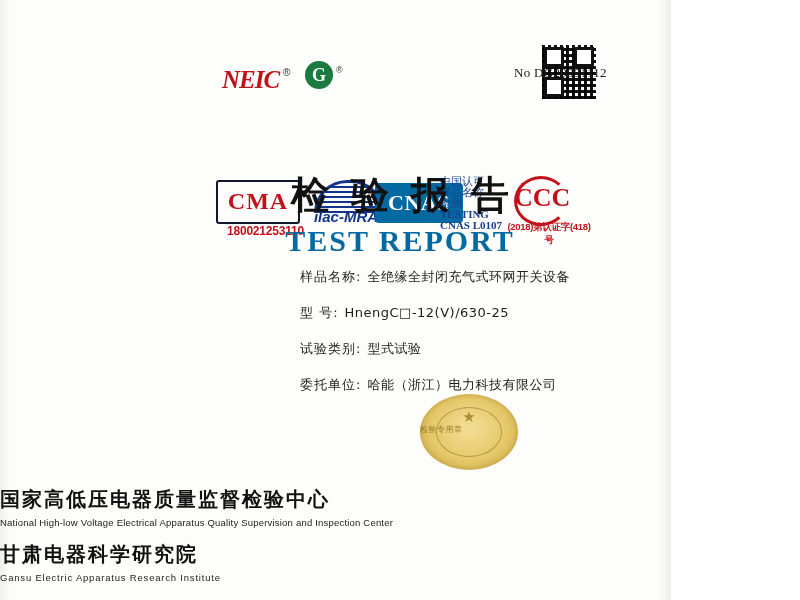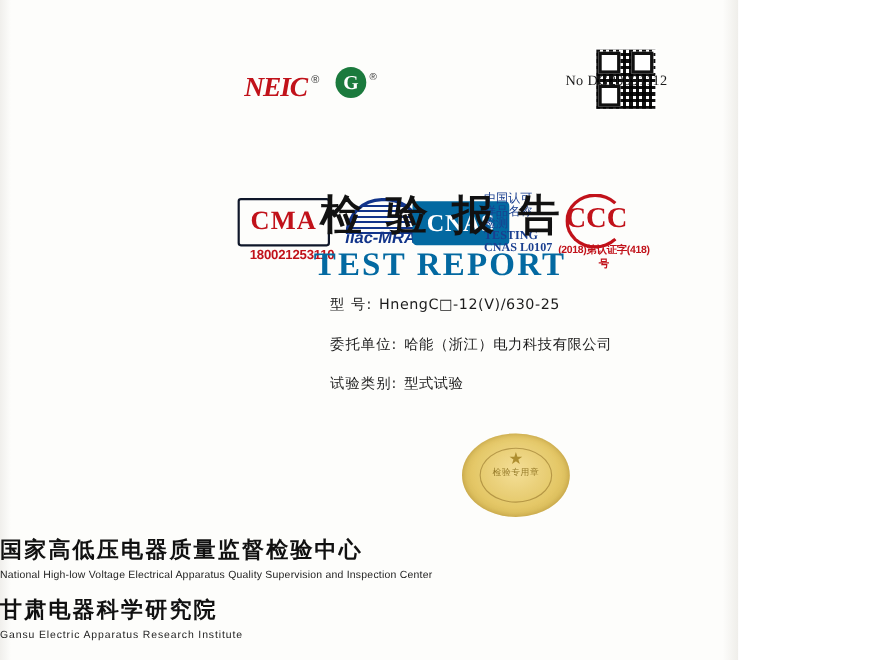--- a/index.html
+++ b/index.html
@@ -300,21 +300,20 @@
     left: 0; top: 14px;
     width: 98px;
     text-align: center;
     font-size: 15px;
     color: #a8851f;
   }
   .seal-text {
     position: absolute;
     left: 0; top: 30px;
     width: 98px;
-    text-align: center;
     font-family: Liberation Mono, monospace;
     font-size: 8px;
     color: #8e7018;
     letter-spacing: 0.5px;
   }
 
   
   .footer {
     position: absolute;
     left: 0; top: 486px;
@@ -393,30 +392,34 @@
       <div class="ccc-letters">CCC</div>
       <div class="ccc-num">(2018)第认证字(418)号</div>
     </div>
   </div>
 
   <div class="title-cn">检验报告</div>
   <div class="title-en">TEST REPORT</div>
 
   <div class="fields">
     <div class="field-row">
+      <span class="field-label">样品名称:</span>
+      <span class="field-value">全绝缘全封闭充气式环网开关设备</span>
+    </div>
+    <div class="field-row">
       <span class="field-label">型    号:</span>
       <span class="field-value">HnengC□-12(V)/630-25</span>
+    </div>
+    <div class="field-row">
+      <span class="field-label">试验类别:</span>
+      <span class="field-value">型式试验</span>
     </div>
     <div class="field-row">
       <span class="field-label">委托单位:</span>
       <span class="field-value">哈能（浙江）电力科技有限公司</span>
-    </div>
-    <div class="field-row">
-      <span class="field-label">试验类别:</span>
-      <span class="field-value">型式试验</span>
     </div>
   </div>
 
   <div class="seal">
     <div class="seal-inner"></div>
     <div class="seal-star">★</div>
     <div class="seal-text">检验专用章</div>
   </div>
 
   <div class="footer">

